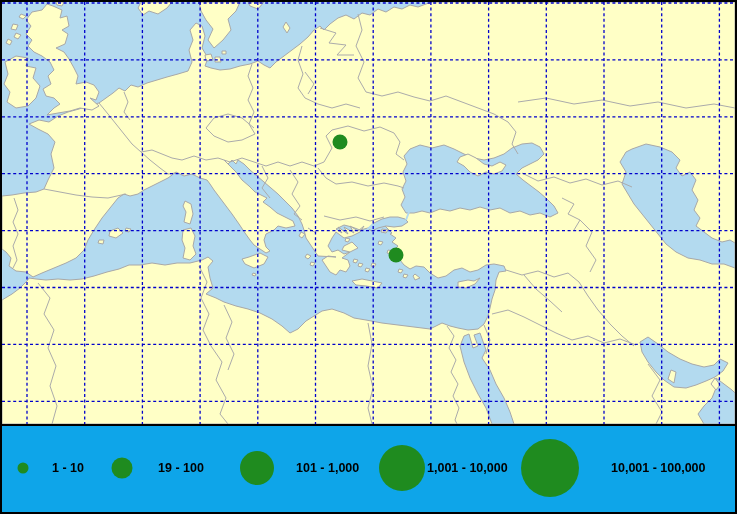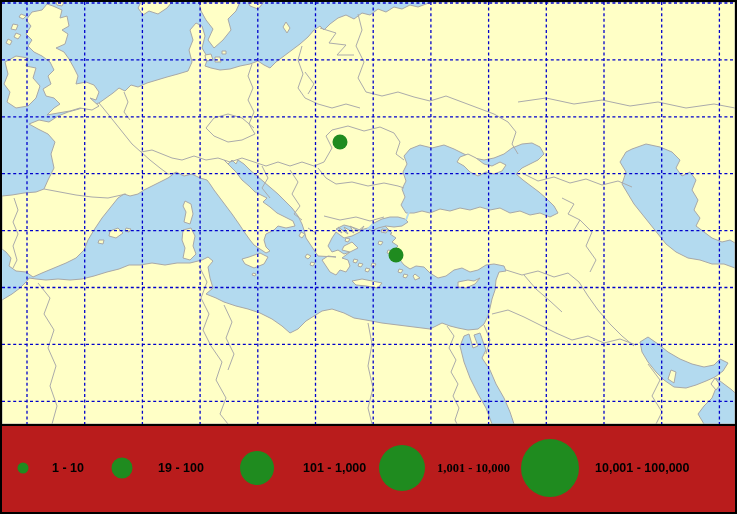--- a/index.html
+++ b/index.html
@@ -3,36 +3,36 @@
 <meta charset="utf-8">
 <style>
   html,body{margin:0;padding:0;background:#fff;}
   .frame{
     position:relative;width:737px;height:514px;box-sizing:border-box;
     border:2px solid #000;background:#fff;overflow:hidden;
     font-family:"Liberation Sans","DejaVu Sans",sans-serif;
   }
   .map-wrap{position:relative;width:733px;height:424px;border-bottom:2px solid #000;box-sizing:border-box;}
   .map-wrap svg{display:block;}
-  .legend{position:relative;width:733px;height:86px;background:#b91c1c;}
+  .legend{position:relative;width:733px;height:86px;background:#0ea5e9;}
   .leg-item{position:absolute;top:0;height:86px;}
   .leg-circle{
     position:absolute;top:42px;left:0;transform:translate(-50%,-50%);
     border-radius:50%;display:block;
   }
   .leg-label{
     position:absolute;top:42px;transform:translateY(-50%);
     font-size:12.5px;font-weight:bold;color:#000;white-space:nowrap;letter-spacing:0px;
   }
   
   .leg-item:nth-child(1){left:21px;}  .leg-item:nth-child(1) .leg-label{left:29px;}
   .leg-item:nth-child(2){left:120px;} .leg-item:nth-child(2) .leg-label{left:36px;}
-  .leg-item:nth-child(3){left:255px;} .leg-item:nth-child(3) .leg-label{left:46px;}
-  .leg-item:nth-child(4){left:400px;} .leg-item:nth-child(4) .leg-label{left:35px;font-family:Liberation Serif, serif;}
-  .leg-item:nth-child(5){left:548px;} .leg-item:nth-child(5) .leg-label{left:45px;}
+  .leg-item:nth-child(3){left:255px;} .leg-item:nth-child(3) .leg-label{left:39px;}
+  .leg-item:nth-child(4){left:400px;} .leg-item:nth-child(4) .leg-label{left:25px;}
+  .leg-item:nth-child(5){left:548px;} .leg-item:nth-child(5) .leg-label{left:61px;}
 </style>
 </head>
 <body>
 
 <div class="frame">
   <div class="map-wrap">
     <svg id="mapsvg" width="733" height="422" viewBox="0 0 733 422" xmlns="http://www.w3.org/2000/svg">
 
       <rect x="0" y="0" width="733" height="422" fill="#b3daef"></rect>
 

